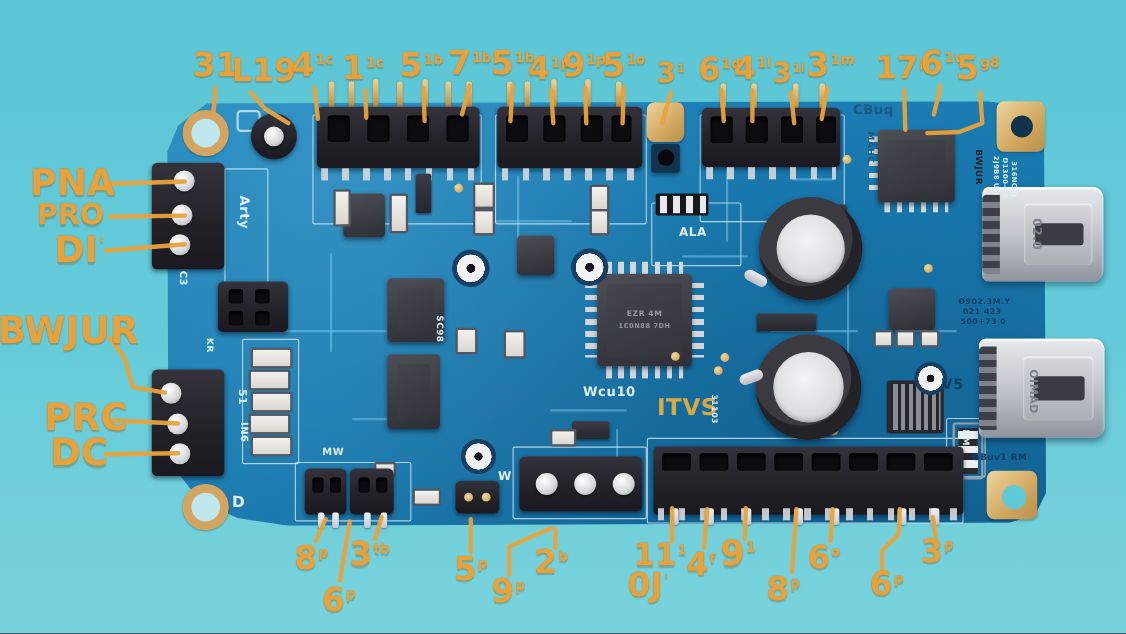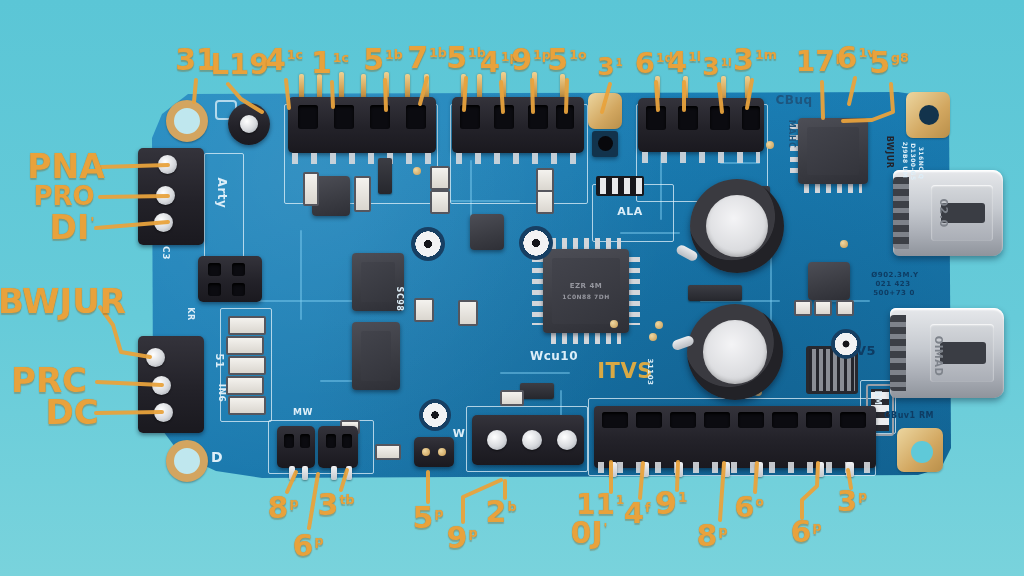--- a/index.html
+++ b/index.html
@@ -327,21 +327,21 @@
       <polyline points="720,520 724,463"></polyline>
       <polyline points="755,492 757,463"></polyline>
       <polyline points="802,518 802,500 817,486 818,463"></polyline>
       <polyline points="851,488 848,470"></polyline>
     </svg>
   <div id="ann-layer">
       <div class="ann" style="left: 66px; top: 166px; font-size: 33px;"><span>PNA</span></div>
       <div class="ann" style="left: 64px; top: 196px; font-size: 26px;"><span>PRO</span></div>
       <div class="ann" style="left: 72px; top: 227px; font-size: 33px;"><span>DI</span><span class="sup">'</span></div>
       <div class="ann" style="left: 62px; top: 301px; font-size: 34px;"><span>BWJUR</span></div>
-      <div class="ann" style="left: 49px; top: 380px; font-size: 34px;"><span>PRC</span></div>
+      <div class="ann" style="left: 78px; top: 380px; font-size: 34px;"><span>PRC</span></div>
       <div class="ann" style="left: 72px; top: 412px; font-size: 34px;"><span>DC</span></div>
       <div class="ann" style="left: 196px; top: 60px; font-size: 30px;"><span>31</span></div>
       <div class="ann" style="left: 240px; top: 64px; font-size: 29px;"><span>L19</span></div>
       <div class="ann" style="left: 284px; top: 60px; font-size: 30px;"><span>4</span><span class="sup">1c</span></div>
       <div class="ann" style="left: 330px; top: 63px; font-size: 30px;"><span>1</span><span class="sup">1c</span></div>
       <div class="ann" style="left: 383px; top: 60px; font-size: 30px;"><span>5</span><span class="sup">1b</span></div>
       <div class="ann" style="left: 427px; top: 58px; font-size: 30px;"><span>7</span><span class="sup">1b</span></div>
       <div class="ann" style="left: 466px; top: 58px; font-size: 30px;"><span>5</span><span class="sup">1b</span></div>
       <div class="ann" style="left: 499px; top: 62px; font-size: 29px;"><span>4</span><span class="sup">1p</span></div>
       <div class="ann" style="left: 531px; top: 60px; font-size: 30px;"><span>9</span><span class="sup">1p</span></div>

